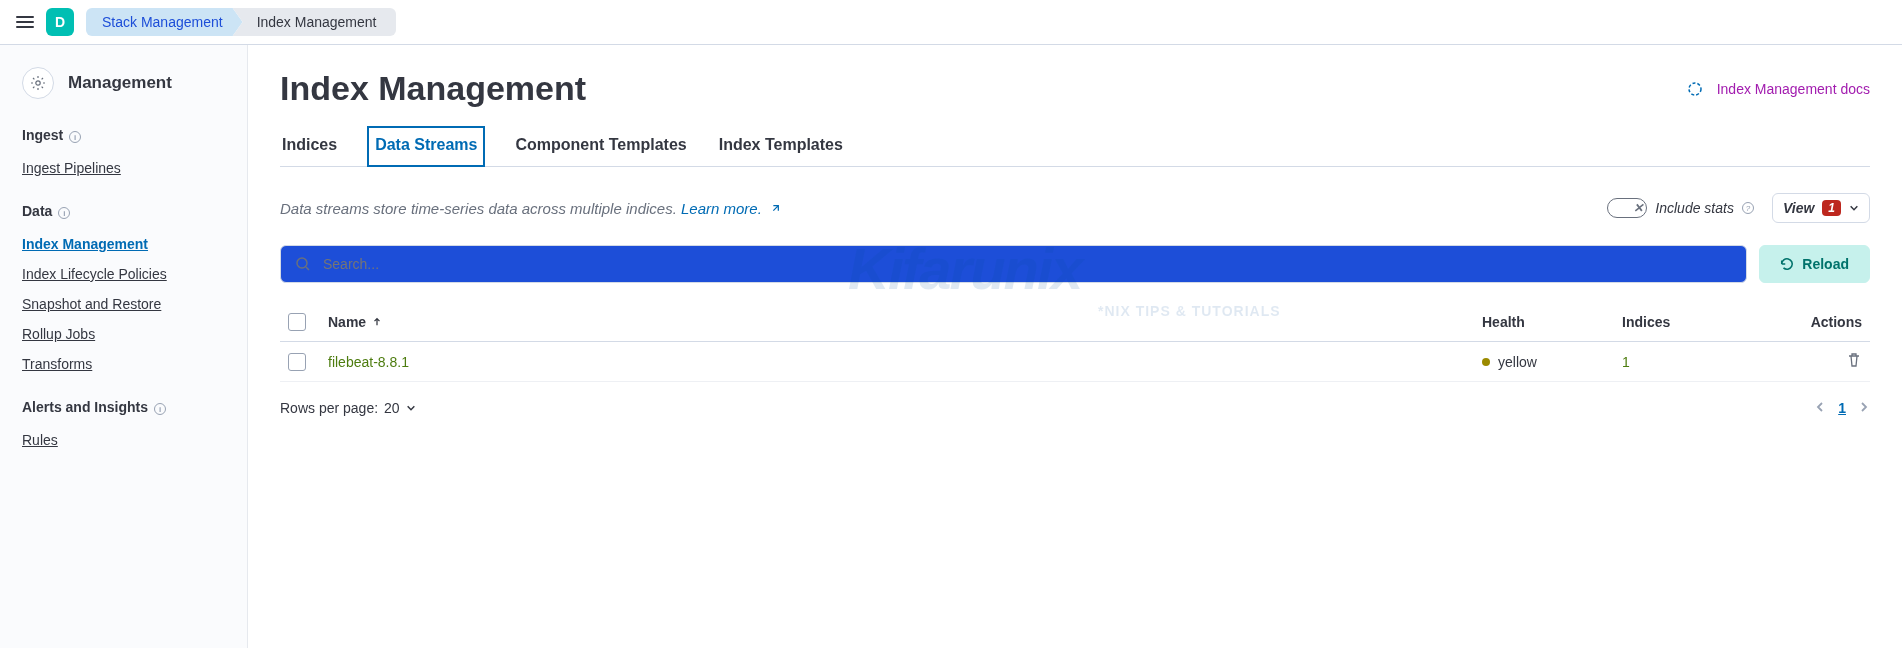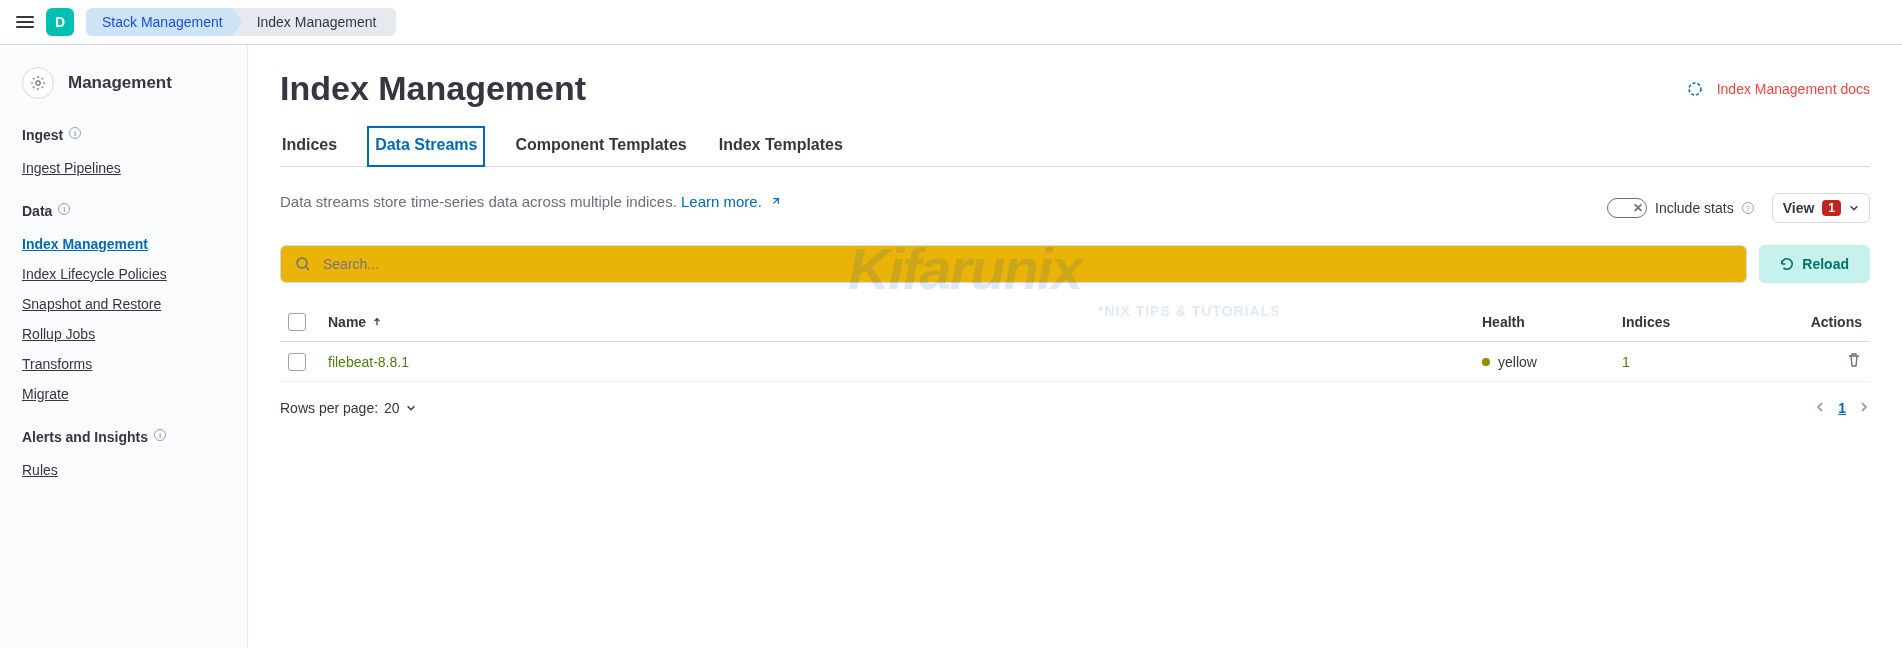--- a/index.html
+++ b/index.html
@@ -102,21 +102,21 @@
     .sidebar-header h2 {
       font-size: 17px;
       font-weight: 700;
     }
     .section-title {
       font-size: 14px;
       font-weight: 700;
       margin-bottom: 10px;
       margin-top: 20px;
       display: flex;
-      align-items: flex-start;
+      align-items: flex-end;
       gap: 6px;
     }
     .info-icon {
       width: 12px;
       height: 12px;
       border: 1px solid #98a2b3;
       border-radius: 50%;
       display: inline-flex;
       align-items: center;
       justify-content: center;
@@ -147,21 +147,21 @@
       display: flex;
       justify-content: space-between;
       align-items: center;
       margin-bottom: 18px;
     }
     .title-row h1 {
       font-size: 34px;
       font-weight: 700;
     }
     .docs-link {
-      color: #ef4444;
+      color: #a21caf;
       font-size: 14px;
       display: flex;
       align-items: center;
       gap: 14px;
       cursor: pointer;
     }
     .tabs {
       display: flex;
       gap: 28px;
       border-bottom: 1px solid #d3dae6;
@@ -177,23 +177,24 @@
     }
     .tab.active {
       color: #006bb4;
       border: 2px solid #006bb4;
       padding: 8px 6px;
       margin-bottom: -1px;
     }
     .description-row {
       display: flex;
       justify-content: space-between;
-      align-items: flex-start;
+      align-items: center;
       margin-bottom: 22px;
       gap: 20px;
+      font-style: italic;
     }
     .description {
       font-size: 15px;
       color: #69707d;
     }
     .description a {
       color: #006bb4;
       text-decoration: none;
     }
     .controls-right {
@@ -251,21 +252,21 @@
       margin-bottom: 20px;
     }
     .search-box {
       flex: 1;
       border: 1px solid #d3dae6;
       border-radius: 6px;
       padding: 6px 14px;
       display: flex;
       align-items: center;
       gap: 12px;
-      background: #eab308;
+      background: #1d4ed8;
     }
     .search-box input {
       border: none;
       outline: none;
       font-size: 14px;
       flex: 1;
       background: transparent;
     }
     .reload-btn {
       background: #c6f1ec;
@@ -422,21 +423,20 @@
     <div class="section-title">
       <span>Data</span>
       <span class="info-icon">i</span>
     </div>
     <ul class="nav-list">
       <li class="active">Index Management</li>
       <li>Index Lifecycle Policies</li>
       <li>Snapshot and Restore</li>
       <li>Rollup Jobs</li>
       <li>Transforms</li>
-      <li>Migrate</li>
     </ul>
 
     <div class="section-title">
       <span>Alerts and Insights</span>
       <span class="info-icon">i</span>
     </div>
     <ul class="nav-list">
       <li>Rules</li>
     </ul>
   </aside>

